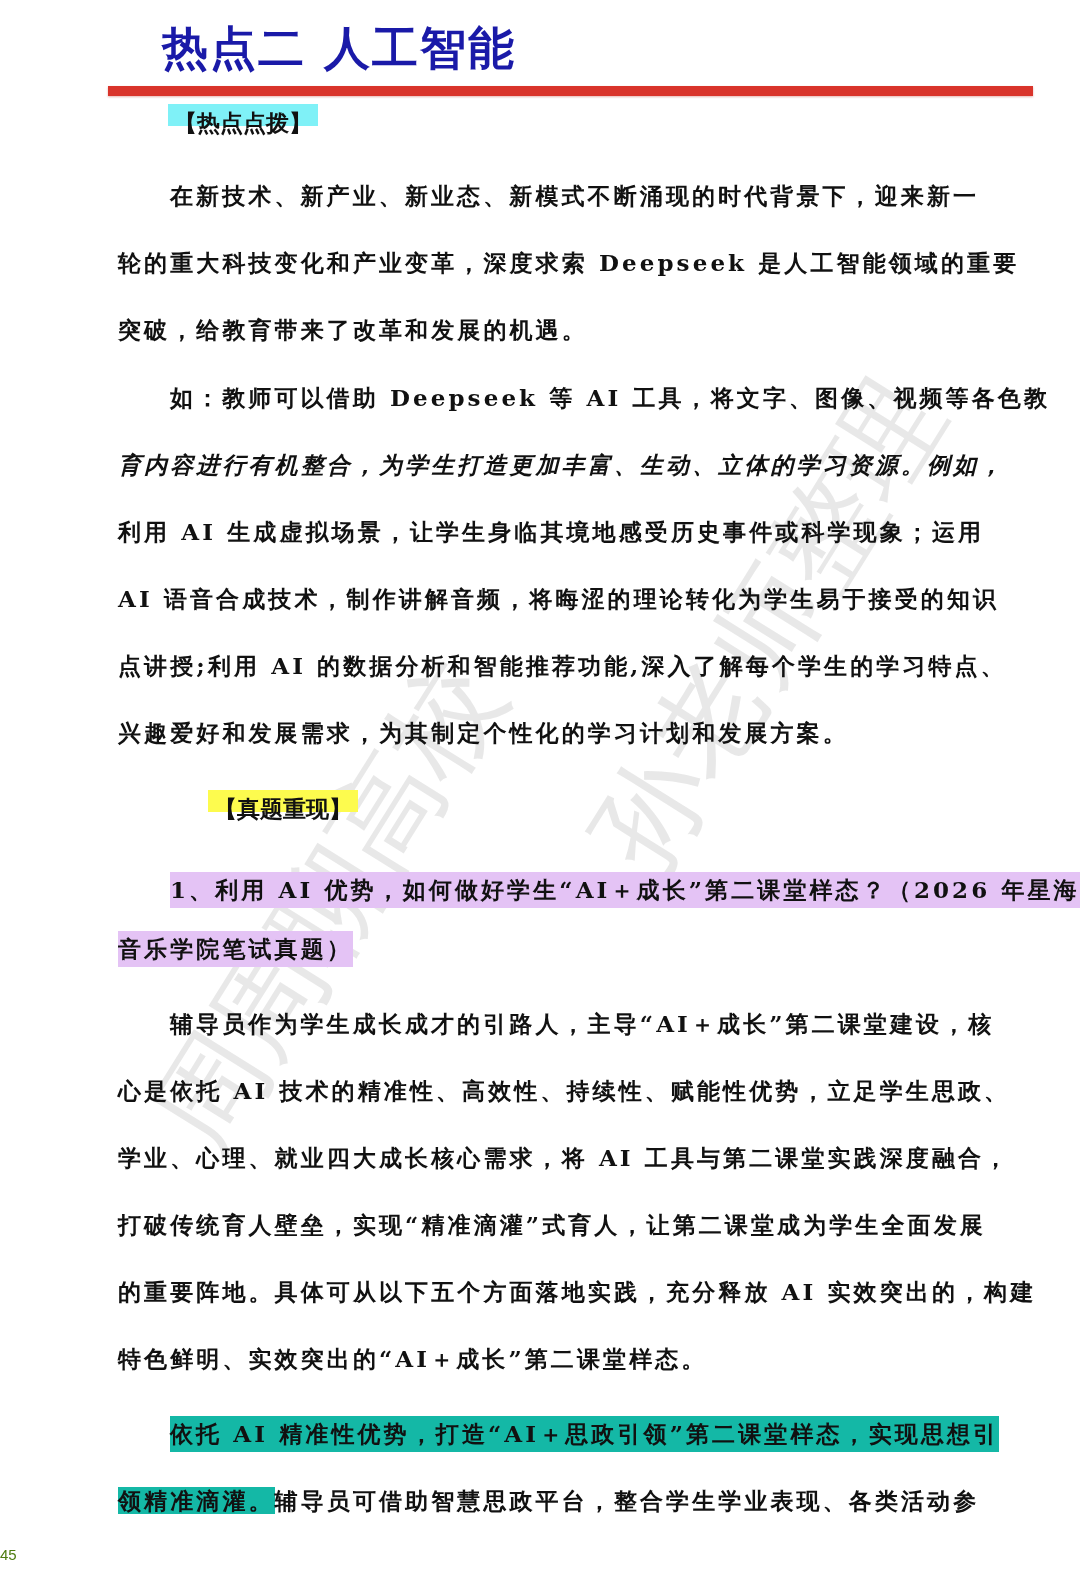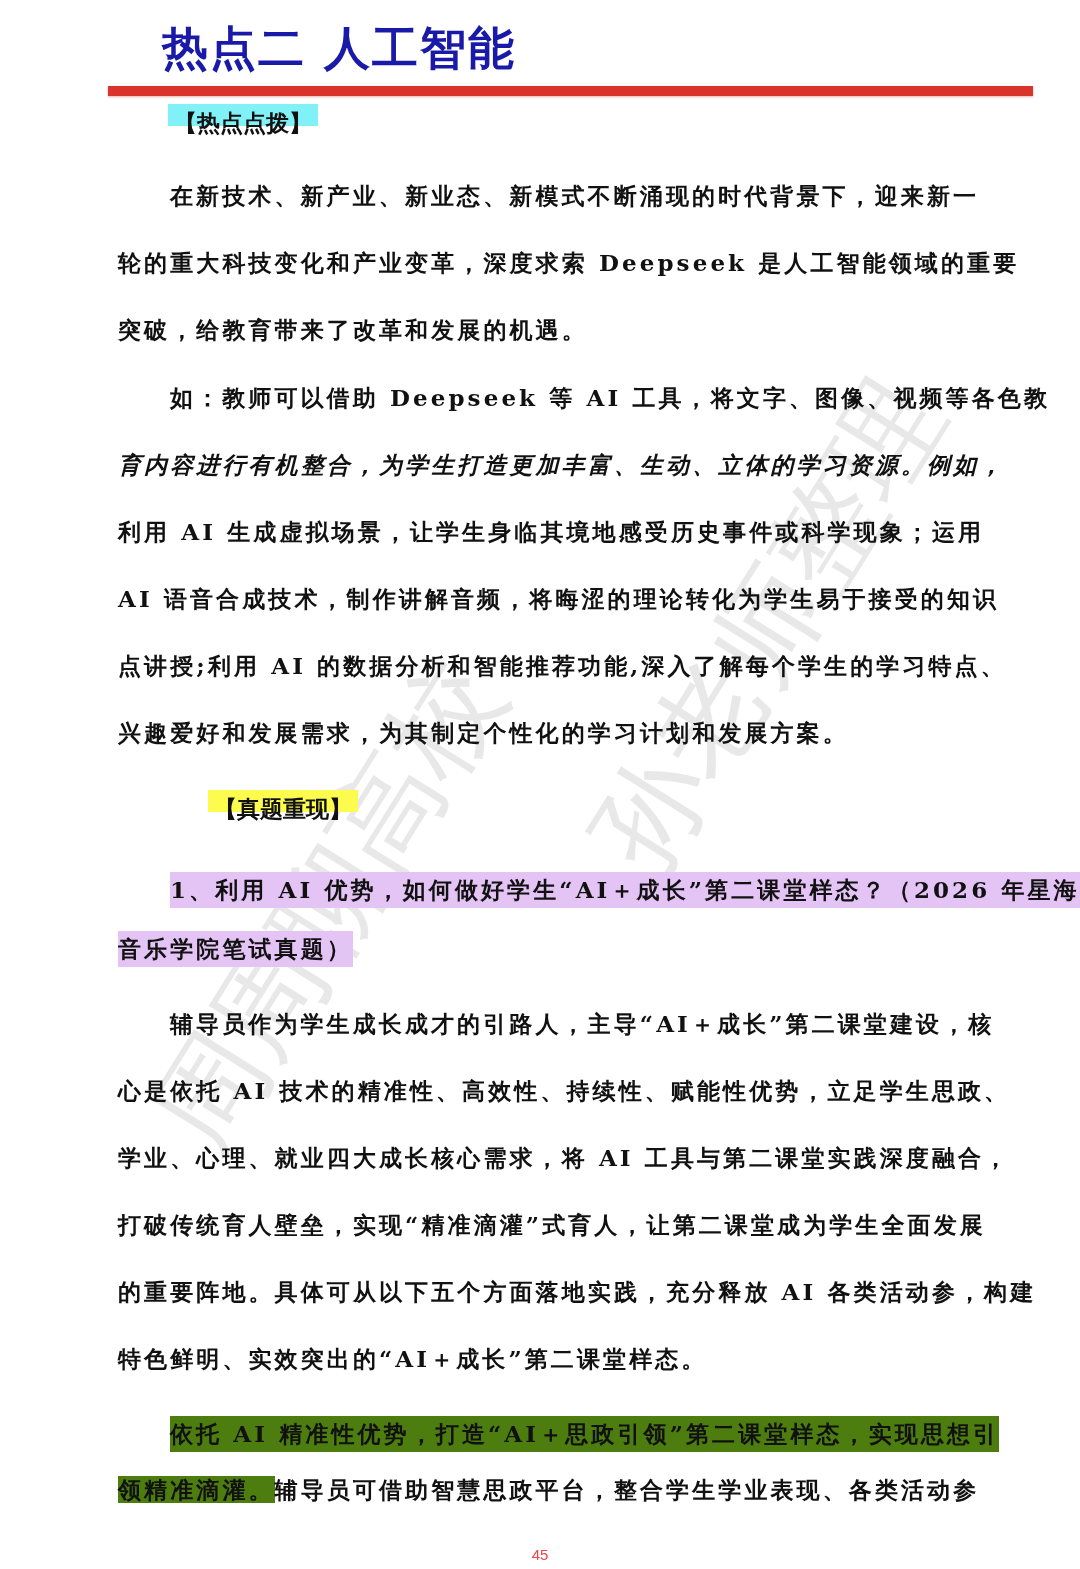--- a/index.html
+++ b/index.html
@@ -9,23 +9,23 @@
                 color: #1a1aa8; letter-spacing: 2px; font-family: "DejaVu Serif", serif; line-height: 60px; margin-left: 44px; }
   .title-rule { position: absolute; left: 108px; top: 86px; width: 925px; height: 10px; background: #d9342b;
                 box-shadow: 0 1px 2px rgba(180,40,30,0.35); }
   .tag { position: absolute; font-size: 23px; font-weight: bold; padding: 0 6px; height: 22px; line-height: 38px; }
   .tag-cyan { left: 168px; top: 104px; background: #7ff1f7; }
   .tag-yellow { left: 168px; top: 790px; background: #fdfb4e; margin-left: 40px; }
   .para { position: absolute; left: 118px; width: 895px; font-size: 23px; font-weight: bold; letter-spacing: 3.1px; }
   .line { position: absolute; left: 0; white-space: nowrap; height: 36px; line-height: 36px; }
   .indent { left: 52px; }
   .hl-purple { background: #e4c3f5; }
-  .hl-blue { background: #4d7c0f; }
-  .page-number { position: absolute; left: 0; width: 1080px; top: 1546px; text-align: center; font-size: 15px;
-                 font-family: "Liberation Sans", sans-serif; color: #ef4444; }
+  .hl-blue { background: #14b8a6; }
+  .page-number { position: absolute; left: 0; width: 1080px; top: 1546px; font-size: 15px;
+                 font-family: "Liberation Sans", sans-serif; color: #4d7c0f; }
   .watermark { position: absolute; font-size: 110px; color: rgba(150,150,150,0.22); font-family: "DejaVu Sans", sans-serif;
                white-space: nowrap; pointer-events: none; }
   .wm1 { left: 120px; top: 1100px; transform: rotate(-58deg); transform-origin: left top; }
   .wm2 { left: 560px; top: 820px; transform: rotate(-58deg); transform-origin: left top; }
 </style>
 </head>
 <body>
 
 <div class="watermark wm1">周周聊高校</div>
 <div class="watermark wm2">孙老师整理</div>
@@ -55,24 +55,24 @@
 <div class="para" style="top:864px;">
   <div class="line indent hl-purple" style="top:8px;">1、利用 AI 优势，如何做好学生“AI＋成长”第二课堂样态？（2026 年星海</div>
   <div class="line hl-purple" style="top:67px;">音乐学院笔试真题）</div>
 </div>
 
 <div class="para" style="top:1006px;">
   <div class="line indent" style="top:0px;">辅导员作为学生成长成才的引路人，主导“AI＋成长”第二课堂建设，核</div>
   <div class="line" style="top:67px;">心是依托 AI 技术的精准性、高效性、持续性、赋能性优势，立足学生思政、</div>
   <div class="line" style="top:134px;">学业、心理、就业四大成长核心需求，将 AI 工具与第二课堂实践深度融合，</div>
   <div class="line" style="top:201px;">打破传统育人壁垒，实现“精准滴灌”式育人，让第二课堂成为学生全面发展</div>
-  <div class="line" style="top:268px;">的重要阵地。具体可从以下五个方面落地实践，充分释放 AI 各类活动参，构建</div>
+  <div class="line" style="top:268px;">的重要阵地。具体可从以下五个方面落地实践，充分释放 AI 实效突出的，构建</div>
   <div class="line" style="top:335px;">特色鲜明、实效突出的“AI＋成长”第二课堂样态。</div>
 </div>
 
 <div class="para" style="top:1416px;">
   <div class="line indent hl-blue" style="top:0px;">依托 AI 精准性优势，打造“AI＋思政引领”第二课堂样态，实现思想引</div>
-  <div class="line" style="top:56px;">
+  <div class="line" style="top:67px;">
     <span class="hl-blue">领精准滴灌。</span><span>辅导员可借助智慧思政平台，整合学生学业表现、各类活动参</span>
   </div>
 </div>
 
 <div class="page-number">45</div>
 
 </body></html>

